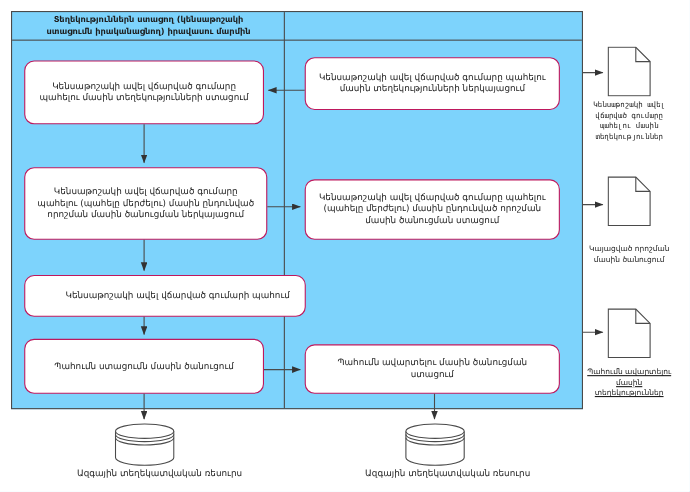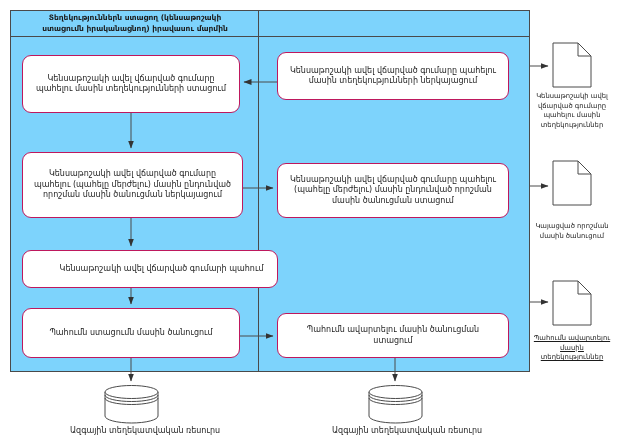--- a/index.html
+++ b/index.html
@@ -79,21 +79,21 @@
       <line x1="530" y1="302" x2="548" y2="302" marker-end="url(#arr)"></line>
     </g>
   </svg>
 
   <div class="doc" style="left:552px; top:42px;">
     <svg width="40" height="46" viewBox="0 0 40 46">
       <path d="M1,1 L26,1 L39,14 L39,45 L1,45 Z" fill="#fff" stroke="#4a4a4a"></path>
       <path d="M26,1 L26,14 L39,14" fill="none" stroke="#4a4a4a"></path>
     </svg>
   </div>
-  <div class="doc-label" style="left:528px; top:92px;">Կենսաթոշակի ավել վճարված գումարը պահելու մասին տեղեկություններ</div>
+  <div class="doc-label" style="left:528px; top:92px;font-family:Liberation Mono, monospace;">Կենսաթոշակի ավել վճարված գումարը պահելու մասին տեղեկություններ</div>
 
   <div class="doc" style="left:552px; top:160px;">
     <svg width="40" height="46" viewBox="0 0 40 46">
       <path d="M1,1 L26,1 L39,14 L39,45 L1,45 Z" fill="#fff" stroke="#4a4a4a"></path>
       <path d="M26,1 L26,14 L39,14" fill="none" stroke="#4a4a4a"></path>
     </svg>
   </div>
   <div class="doc-label" style="left:528px; top:222px;">Կայացված որոշման մասին ծանուցում</div>
 
   <div class="doc" style="left:552px; top:280px;">

